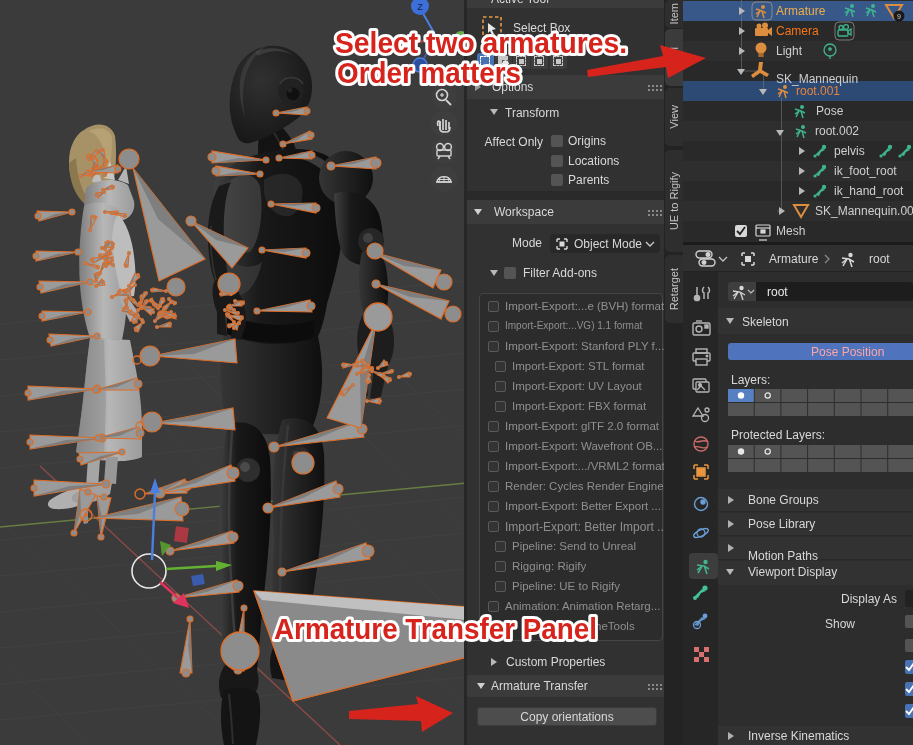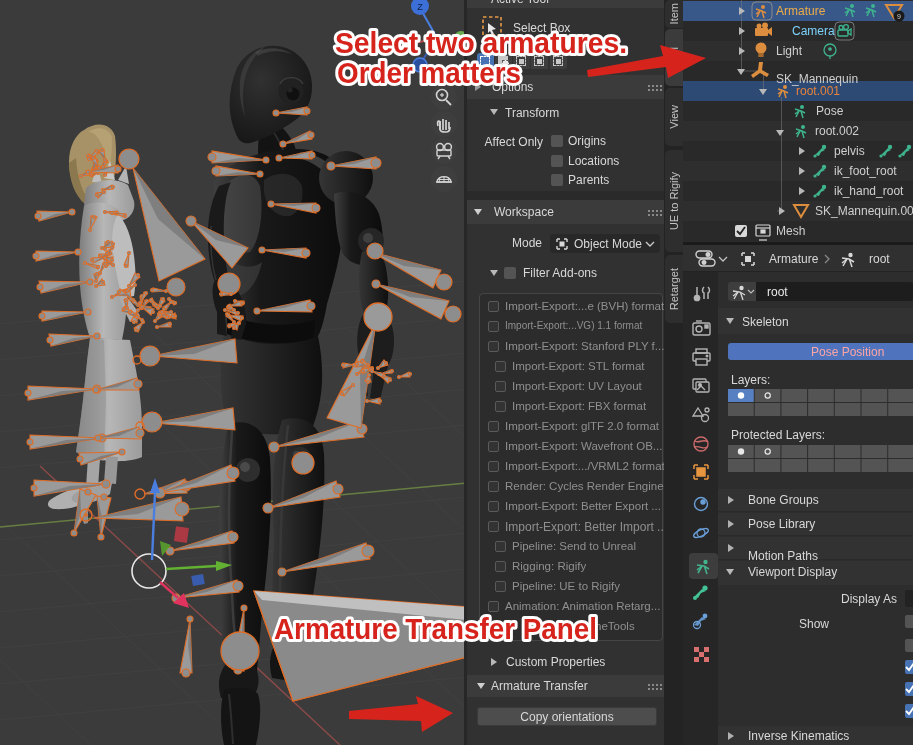--- a/index.html
+++ b/index.html
@@ -915,21 +915,21 @@
       <rect x="52" y="225" width="12" height="12" rx="2" fill="#d8d8d8"></rect>
       <path d="M54,231 L57,234 L62,227" stroke="#222" stroke-width="1.8" fill="none"></path>
       <g stroke="#d8d8d8" fill="none" stroke-width="1.2">
         <rect x="73" y="225" width="14" height="11" rx="1"></rect>
         <line x1="73" y1="228" x2="87" y2="228"></line>
         <rect x="78" y="230" width="4" height="3" fill="#d8d8d8"></rect>
         <line x1="76" y1="240" x2="84" y2="240"></line>
       </g>
     </svg>
     <div class="txt" style="left:93px;top:4px;color:#edac48">Armature</div>
-    <div class="txt" style="left:109px;top:24px;color:#7dd3fc">Camera</div>
+    <div class="txt" style="left:93px;top:24px;color:#f97316">Camera</div>
     <div class="txt" style="left:93px;top:44px;color:#cfcfcf">Light</div>
     <div class="txt" style="left:93px;top:72px;color:#cfcfcf">SK_Mannequin</div>
     <div class="txt" style="left:113px;top:84px;color:#e8833a">root.001</div>
     <div class="txt" style="left:133px;top:104px;color:#cfcfcf">Pose</div>
     <div class="txt" style="left:132px;top:124px;color:#cfcfcf">root.002</div>
     <div class="txt" style="left:151px;top:144px;color:#cfcfcf">pelvis</div>
     <div class="txt" style="left:151px;top:164px;color:#cfcfcf">ik_foot_root</div>
     <div class="txt" style="left:151px;top:184px;color:#cfcfcf">ik_hand_root</div>
     <div class="txt" style="left:132px;top:204px;color:#cfcfcf">SK_Mannequin.001</div>
     <div class="txt" style="left:93px;top:224px;color:#cfcfcf">Mesh</div>
@@ -1026,21 +1026,21 @@
     <div class="tri-r" style="left:45px;top:275px;border-left-color:#b0b0b0"></div>
     <div class="txt" style="left:65px;top:272px">Pose Library</div>
     <div class="abs" style="left:35px;top:292px;width:195px;height:23px;background:#323232;border-bottom:1px solid #2a2a2a"></div>
     <div class="tri-r" style="left:45px;top:299px;border-left-color:#b0b0b0"></div>
     <div class="txt" style="left:65px;top:304px">Motion Paths</div>
     <div class="abs" style="left:35px;top:316px;width:195px;height:24px;background:#323232"></div>
     <div class="tri-d" style="left:43px;top:324px"></div>
     <div class="txt" style="left:65px;top:320px">Viewport Display</div>
     <div class="txt" style="left:100px;top:347px;width:114px;text-align:right">Display As</div>
     <div class="abs" style="left:222px;top:345px;width:8px;height:17px;background:#222;border-radius:3px 0 0 3px"></div>
-    <div class="txt" style="left:116px;top:372px;width:114px;text-align:left">Show</div>
+    <div class="txt" style="left:100px;top:372px;width:114px;text-align:center">Show</div>
     <div class="abs" style="left:222px;top:370px;width:8px;height:13px;background:#545454;border-radius:2px 0 0 2px"></div>
     <div class="abs" style="left:222px;top:394px;width:8px;height:13px;background:#545454;border-radius:2px 0 0 2px"></div>
     <div class="abs" style="left:222px;top:415px;width:8px;height:14px;background:#4772b3;border-radius:2px 0 0 2px"></div>
     <svg class="abs" style="left:222px;top:415px" width="8" height="14">
       <path d="M1,7 L4,10 L9,3" stroke="#fff" stroke-width="1.8" fill="none"></path>
     </svg>
     <div class="abs" style="left:222px;top:437px;width:8px;height:14px;background:#4772b3;border-radius:2px 0 0 2px"></div>
     <svg class="abs" style="left:222px;top:437px" width="8" height="14">
       <path d="M1,7 L4,10 L9,3" stroke="#fff" stroke-width="1.8" fill="none"></path>
     </svg>

